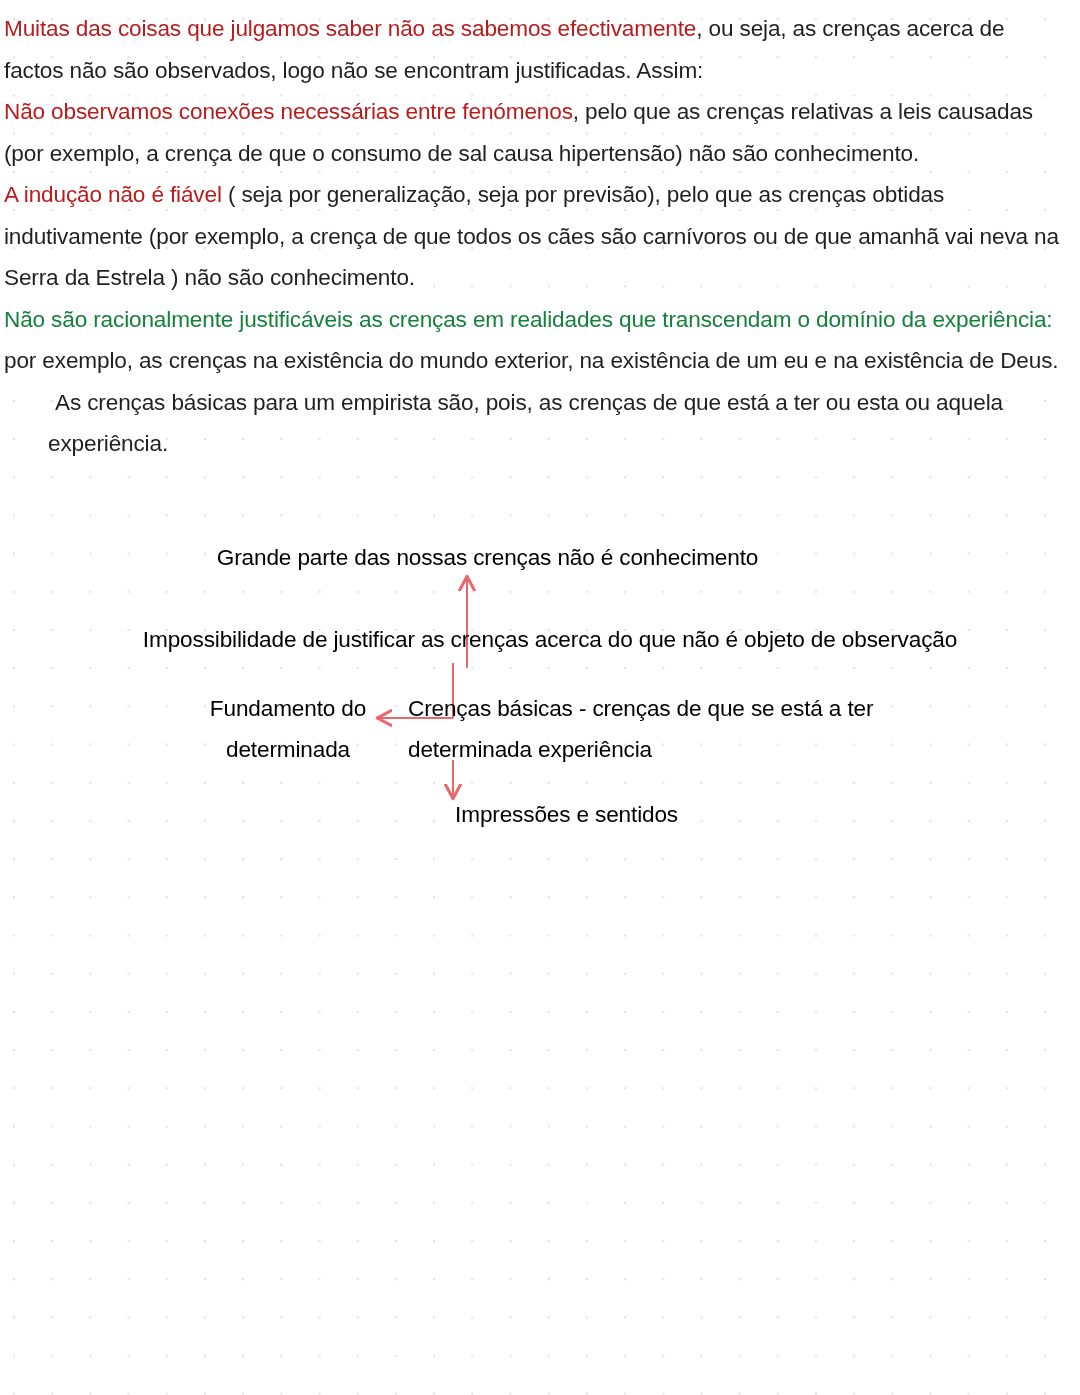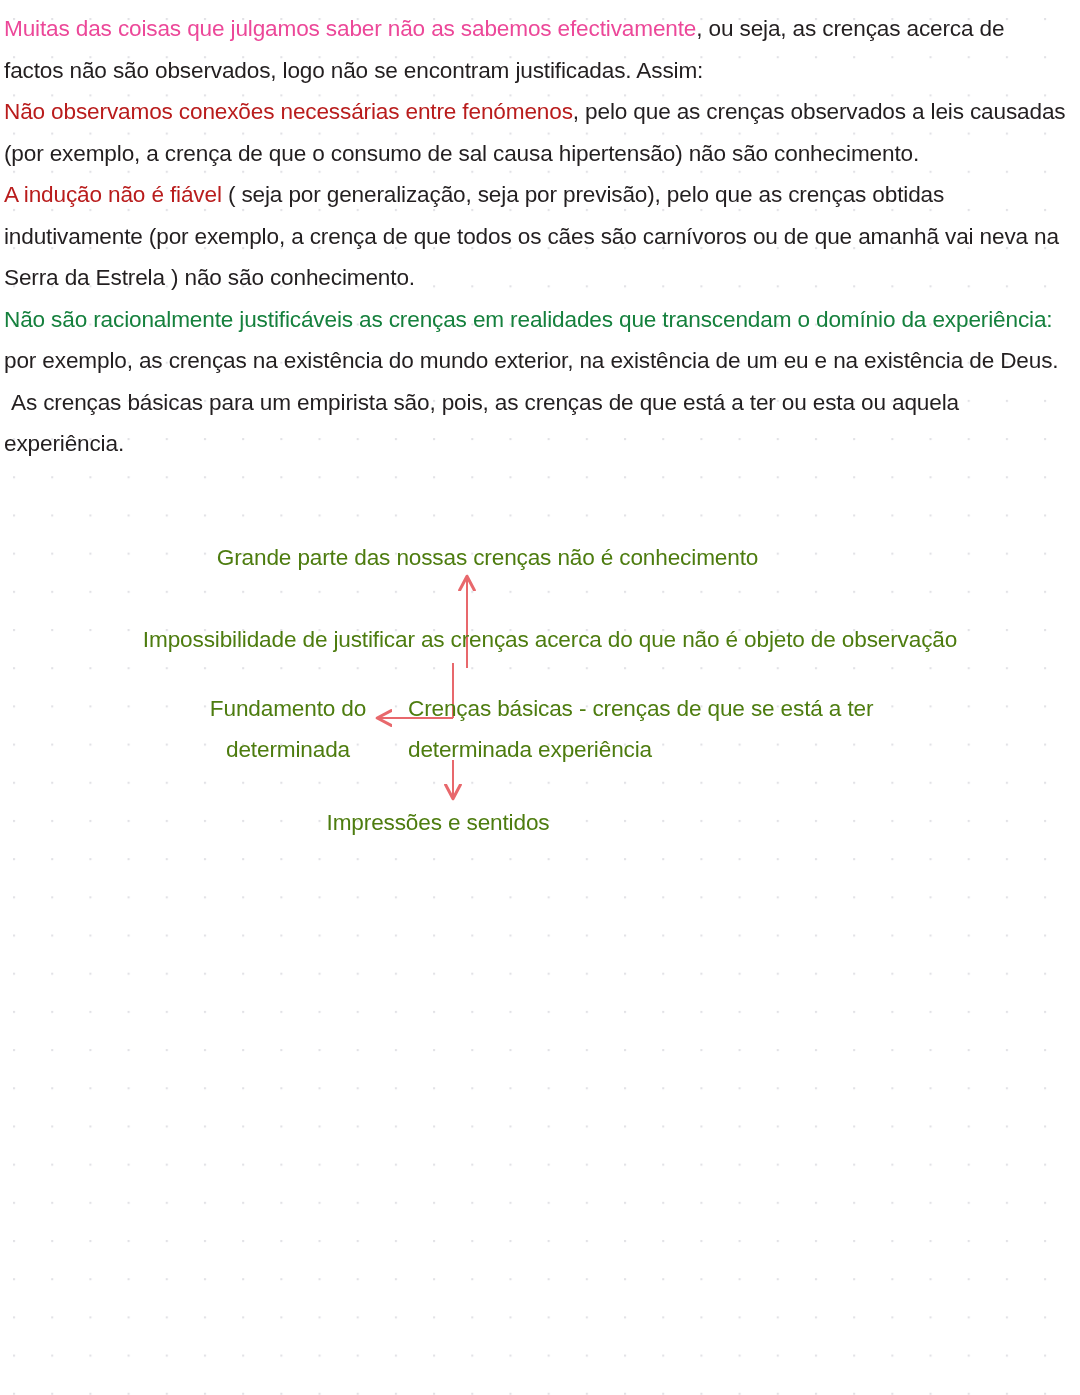--- a/index.html
+++ b/index.html
@@ -49,72 +49,72 @@
     line-height: 41.5px;
     letter-spacing: -0.15px;
     color: #231f20;
     font-weight: 400;
     text-align: left;
     margin: 0;
     -webkit-font-smoothing: antialiased;
   }
   .para + .para { margin-top: 0; }
 
-  .hl-strong { color: #ec4899; }
+  .hl-strong { color: #b91c1c; }
   .hl-soft   { color: #b91c1c; }
   .hl-mid    { color: #15803d; }
 
-  .para-indent { text-indent: 7px; }
+  .para-indent { text-indent: 7px; margin-left: 44px; }
 
   .gap-before { margin-top: 40px; }
 
   
   #concept-diagram {
     position: absolute;
     left: 0;
     top: 520px;
     width: 1080px;
     height: 340px;
     z-index: 3;
   }
   .dg-text {
     position: absolute;
     font-family: "Liberation Sans", sans-serif;
     font-size: 22.6px;
     line-height: 38px;
-    color: #4d7c0f;
+    color: #000000;
     white-space: nowrap;
     letter-spacing: -0.15px;
   }
 
   #dg-node-top      { left: 0;   top: 19px;  width: 975px; text-align: center; }
   #dg-node-middle   { left: 0;   top: 101px; width: 1100px; text-align: center; }
   #dg-node-left     { left: 148px; top: 168px; width: 280px; text-align: center; line-height: 41px; white-space: normal; }
   #dg-node-right    { left: 408px; top: 168px; width: 530px; text-align: left; line-height: 41px; white-space: normal; }
-  #dg-node-bottom   { left: 198px; top: 284px; width: 480px; text-align: center; }
+  #dg-node-bottom   { left: 198px; top: 276px; width: 480px; text-align: right; }
 
   #dg-arrows {
     position: absolute;
     left: 0; top: 0;
     width: 1080px; height: 340px;
     overflow: visible;
   }
 </style>
 </head>
 <body>
 
 <div id="dot-grid"></div>
 
 <div id="note-sheet">
 
   <div id="prose-block">
 
     <p class="para"><span class="hl-strong">Muitas das coisas que julgamos saber não as sabemos efectivamente</span><span>, ou seja, as crenças acerca de factos não são observados, logo não se encontram justificadas. Assim:</span></p>
 
-    <p class="para"><span class="hl-soft">Não observamos conexões necessárias entre fenómenos</span><span>, pelo que as crenças observados a leis causadas (por exemplo, a crença de que o consumo de sal causa hipertensão) não são conhecimento.</span></p>
+    <p class="para"><span class="hl-soft">Não observamos conexões necessárias entre fenómenos</span><span>, pelo que as crenças relativas a leis causadas (por exemplo, a crença de que o consumo de sal causa hipertensão) não são conhecimento.</span></p>
 
     <p class="para"><span class="hl-soft">A indução não é fiável</span><span> ( seja por generalização, seja por previsão), pelo que as crenças obtidas indutivamente (por exemplo, a crença de que todos os cães são carnívoros ou de que amanhã vai neva na Serra da Estrela ) não são conhecimento.</span></p>
 
     <p class="para"><span class="hl-mid">Não são racionalmente justificáveis as crenças em realidades que transcendam o domínio da experiência:</span><span> por exemplo, as crenças na existência do mundo exterior, na existência de um eu e na existência de Deus.</span></p>
 
     <p class="para para-indent gap-before">As crenças básicas para um empirista são, pois, as crenças de que está a ter ou esta ou aquela experiência.</p>
 
   </div>
 
   <div id="concept-diagram">

